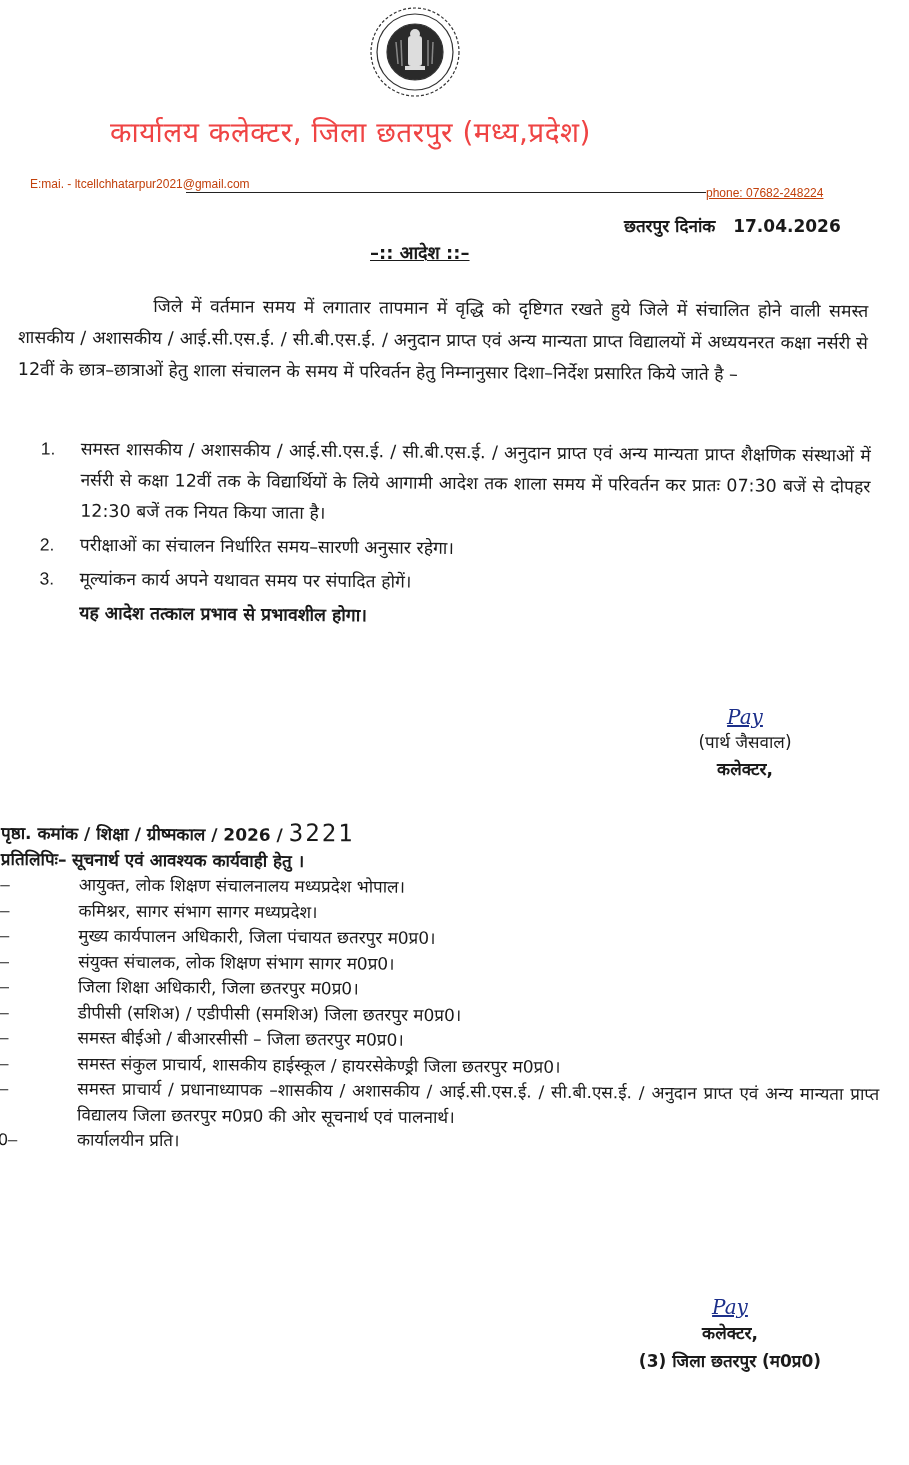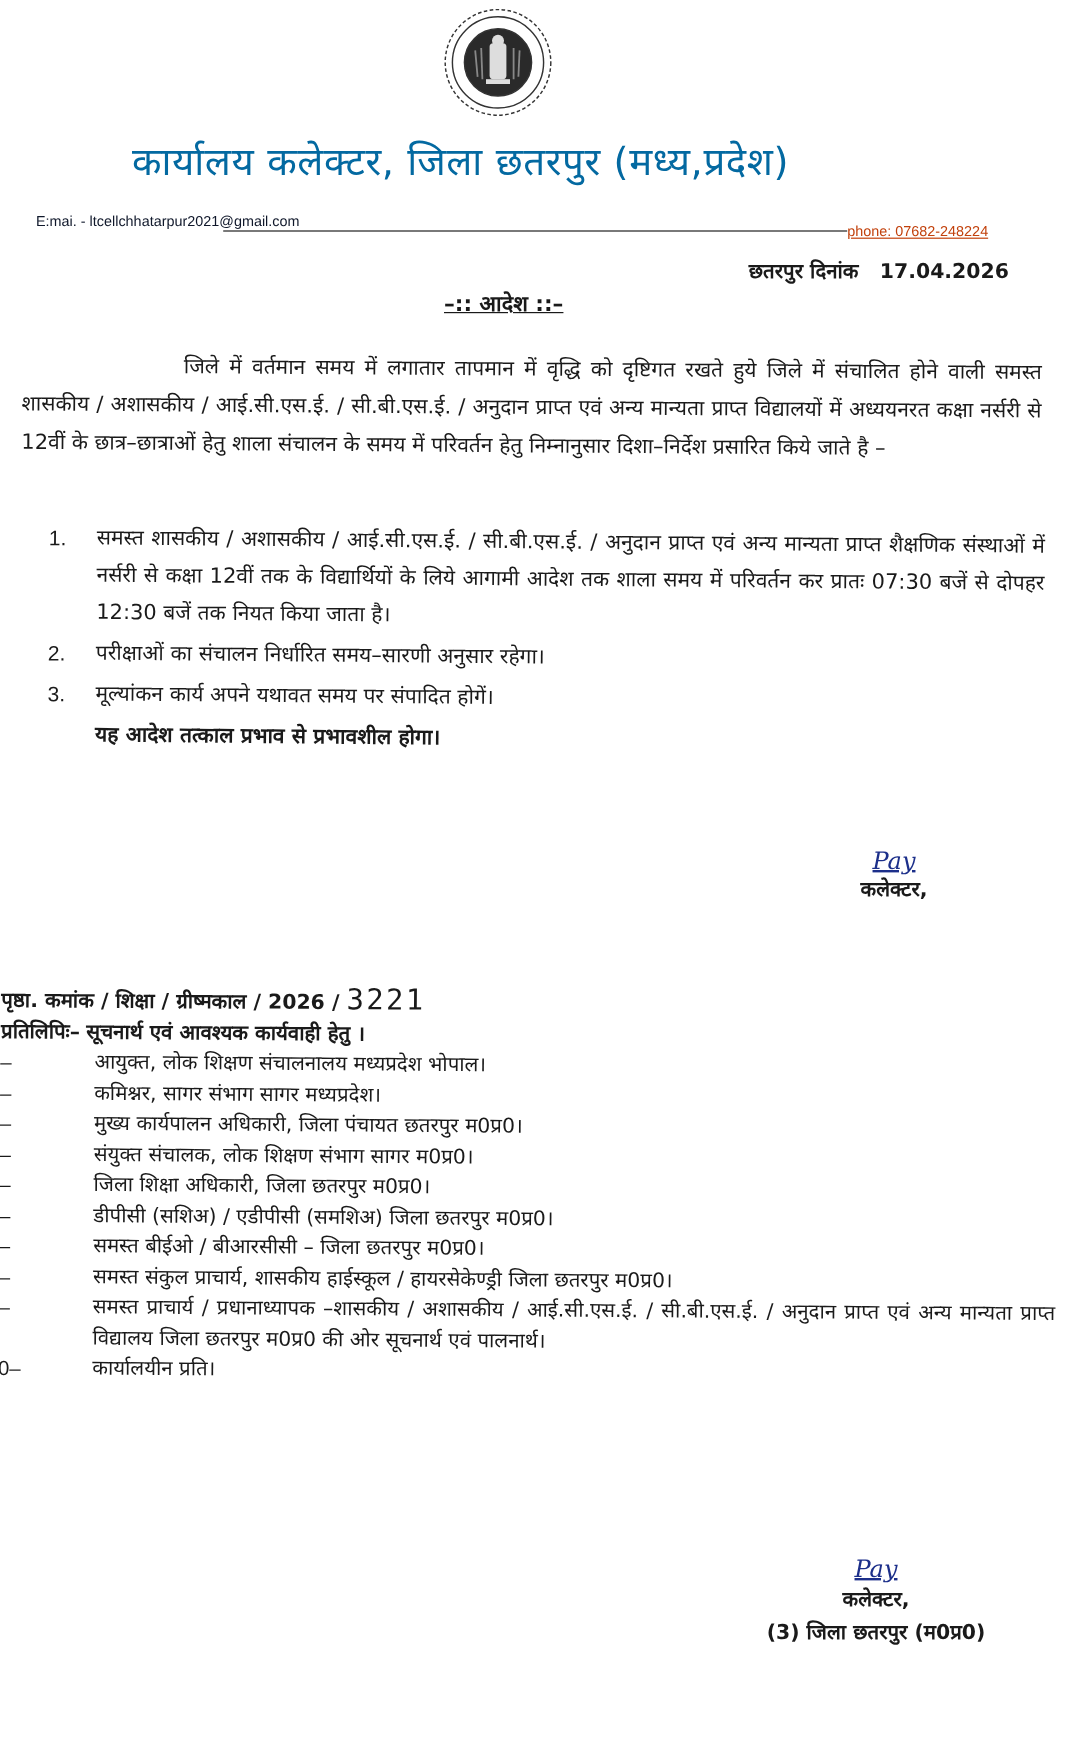--- a/index.html
+++ b/index.html
@@ -7,22 +7,22 @@
     width: 909px; height: 1465px; overflow: hidden;
     background: #ffffff; position: relative;
     font-family: "DejaVu Sans", sans-serif; color: #1a1a1a;
   }
   .page { position: absolute; inset: 0; }
   .abs { position: absolute; white-space: nowrap; }
 
   
   .emblem { position: absolute; left: 368px; top: 2px; width: 94px; height: 100px; }
 
-  .title { left: 110px; top: 112px; font-size: 32px; letter-spacing: 0.5px; color: #0369a1; }
-  .email { left: 30px; top: 177px; font-size: 12px; font-family: "Liberation Sans", sans-serif; color: #0f172a; }
+  .title { left: 110px; top: 112px; font-size: 28px; letter-spacing: 0.5px; color: #ef4444; }
+  .email { left: 30px; top: 177px; font-size: 12px; font-family: "Liberation Sans", sans-serif; color: #c2410c; }
   .rule  { position: absolute; left: 186px; top: 192px; width: 520px; border-top: 1.5px solid #222; }
   .phone { left: 706px; top: 186px; font-size: 12px; font-family: "Liberation Sans", sans-serif; text-decoration: underline; color: #c2410c; }
   .ref   { left: 20px; top: 200px; font-size: 17px; font-weight: bold; }
   .refnum{ font-family: "DejaVu Sans Mono", monospace; font-weight: normal; font-size: 26px; letter-spacing: 2px; }
   .date  { left: 624px; top: 214px; font-size: 17px; font-weight: bold; text-align: right; }
   .heading { left: 370px; top: 240px; font-size: 18px; font-weight: bold; text-decoration: underline; }
 
   .para { position: absolute; left: 18px; top: 292px; width: 850px; font-size: 17.5px; line-height: 32px; text-align: justify; transform: rotate(0.4deg); }
   .para .indent { display: inline-block; width: 135px; }
 
@@ -104,20 +104,21 @@
     </div>
     <div class="item">
       <span class="num">3.</span>
       <span class="txt">मूल्यांकन कार्य अपने यथावत समय पर संपादित होगें।</span>
     </div>
     <div class="closing">यह आदेश तत्काल प्रभाव से प्रभावशील होगा।</div>
   </div>
 
   <div class="sig sig1">
     <span class="scribble">Pay</span>
+    <span class="line name">(पार्थ जैसवाल)</span>
     <span class="line">कलेक्टर,</span>
   </div>
 
 
   <div class="copy">
     <div class="refline">
       <span>पृष्ठा. कमांक / शिक्षा / ग्रीष्मकाल / 2026 /</span>
       <span class="refnum">3221</span>
     </div>
     <div>

